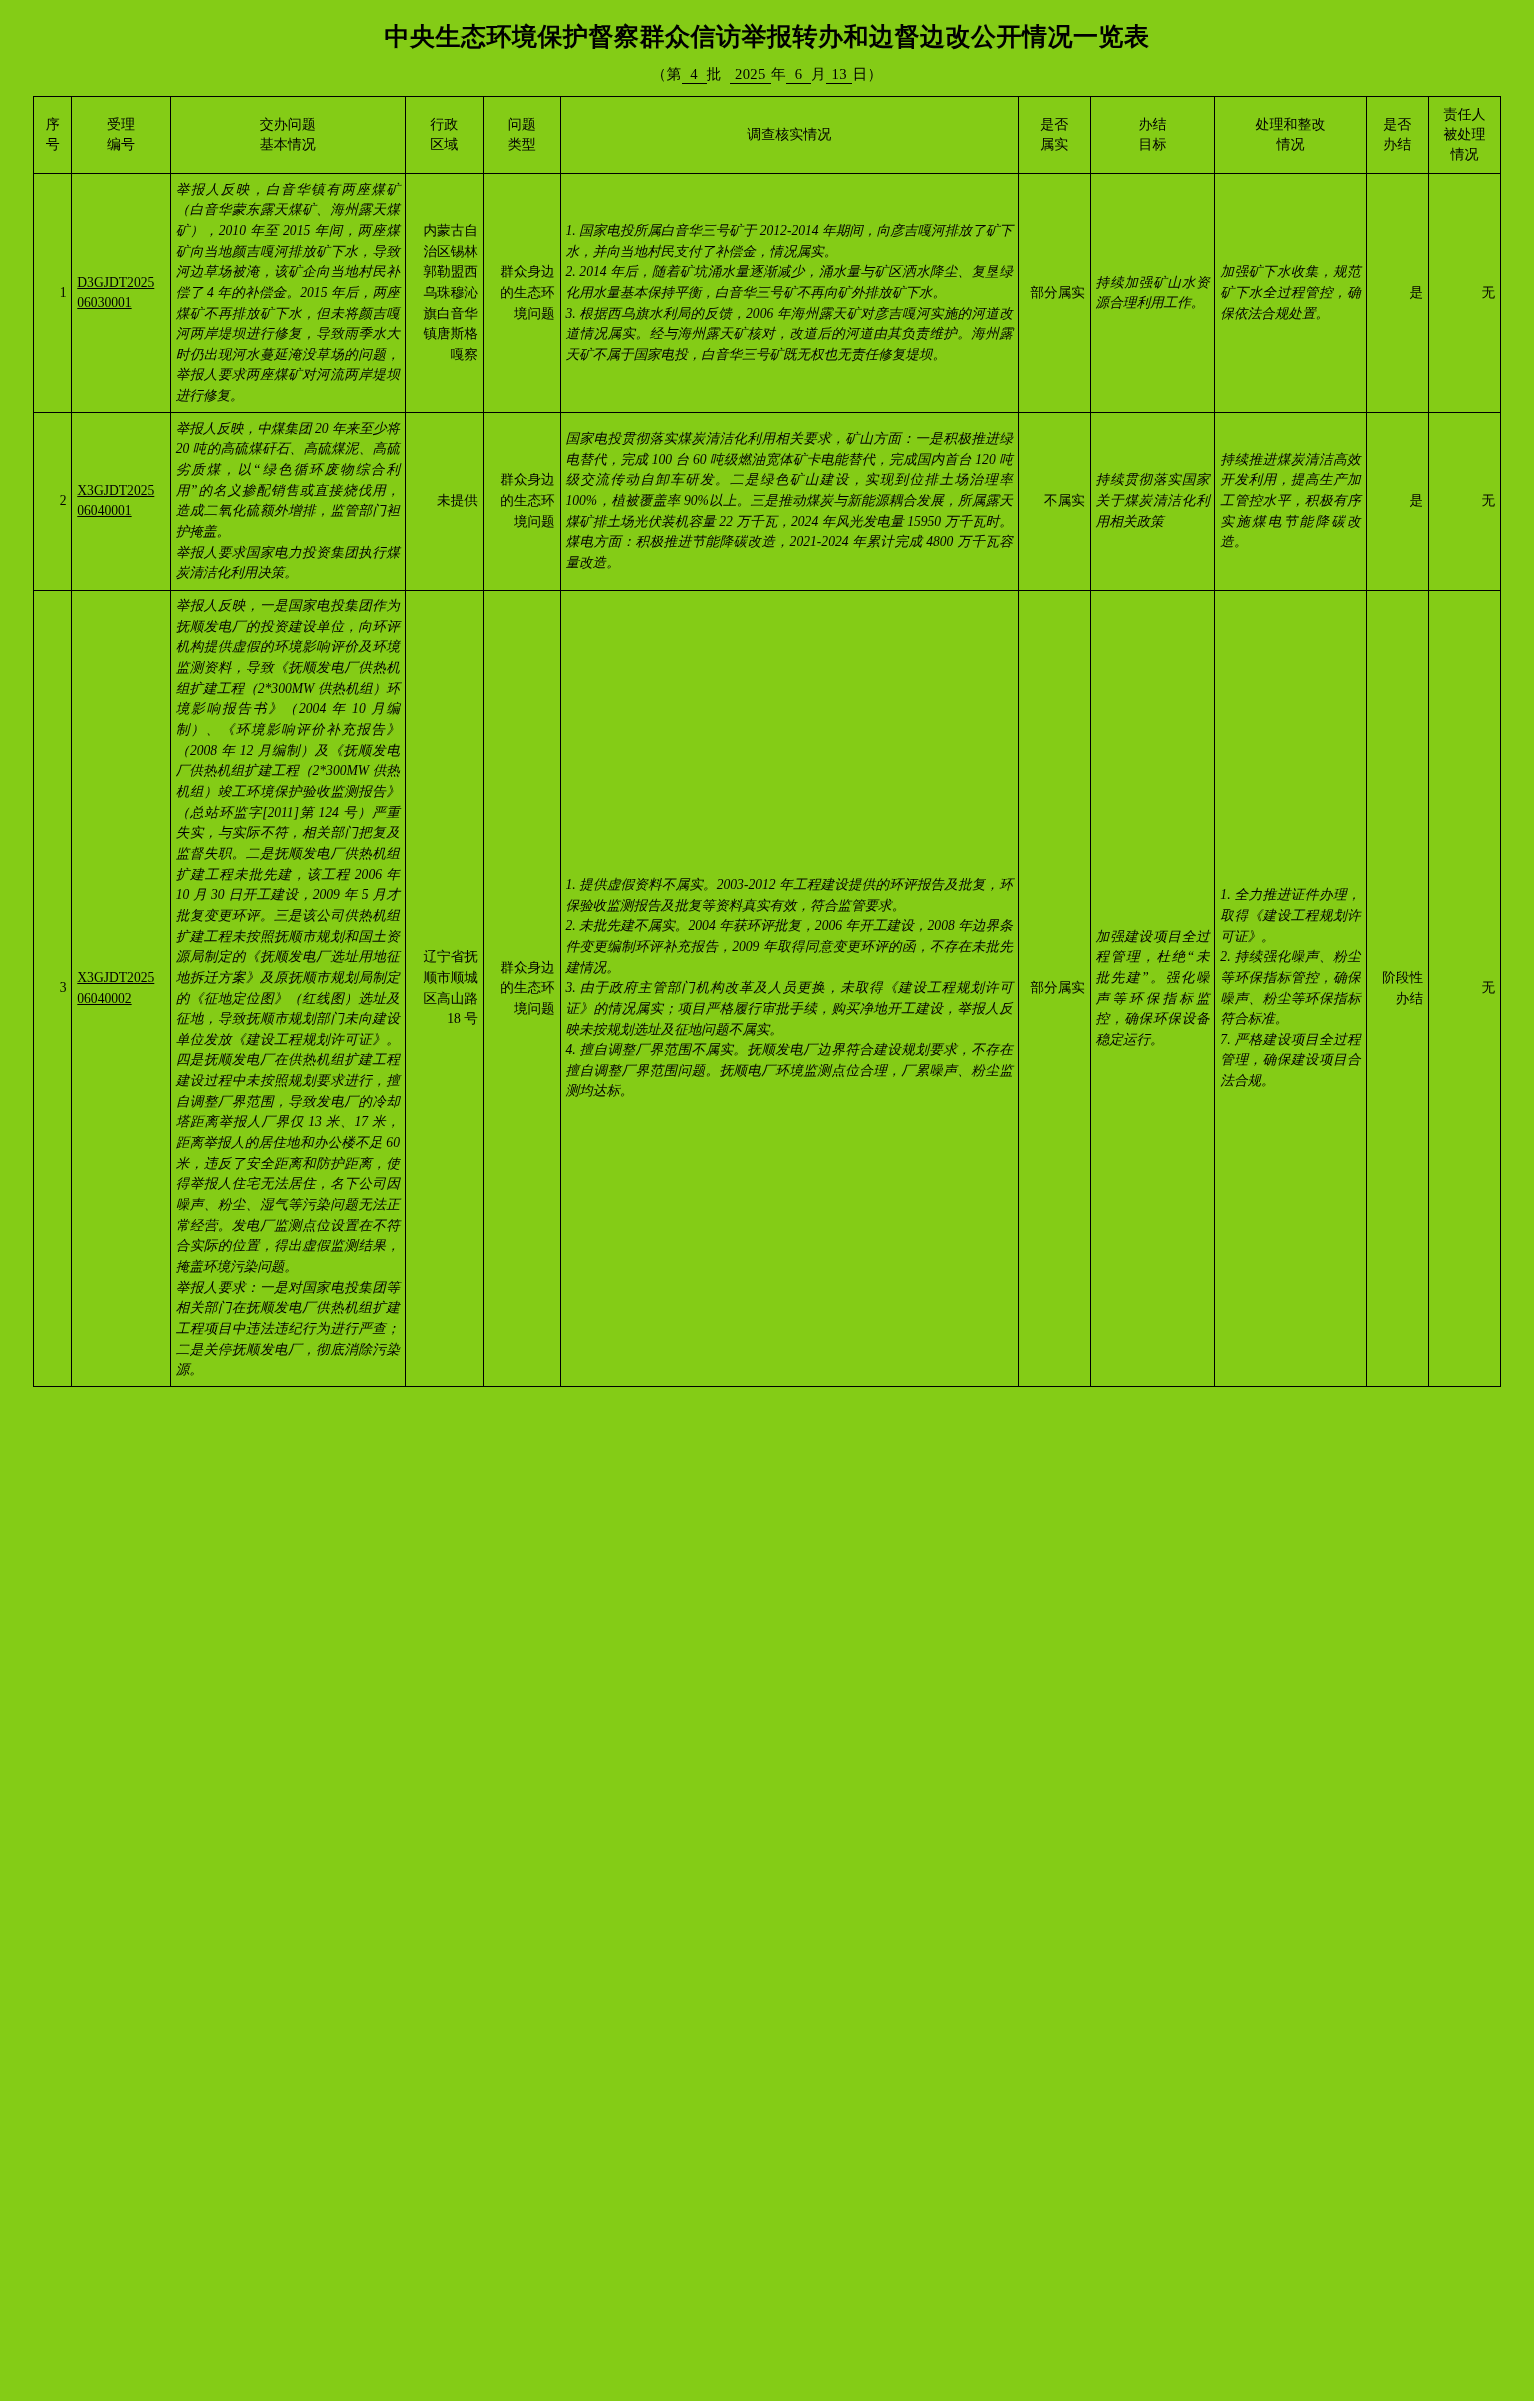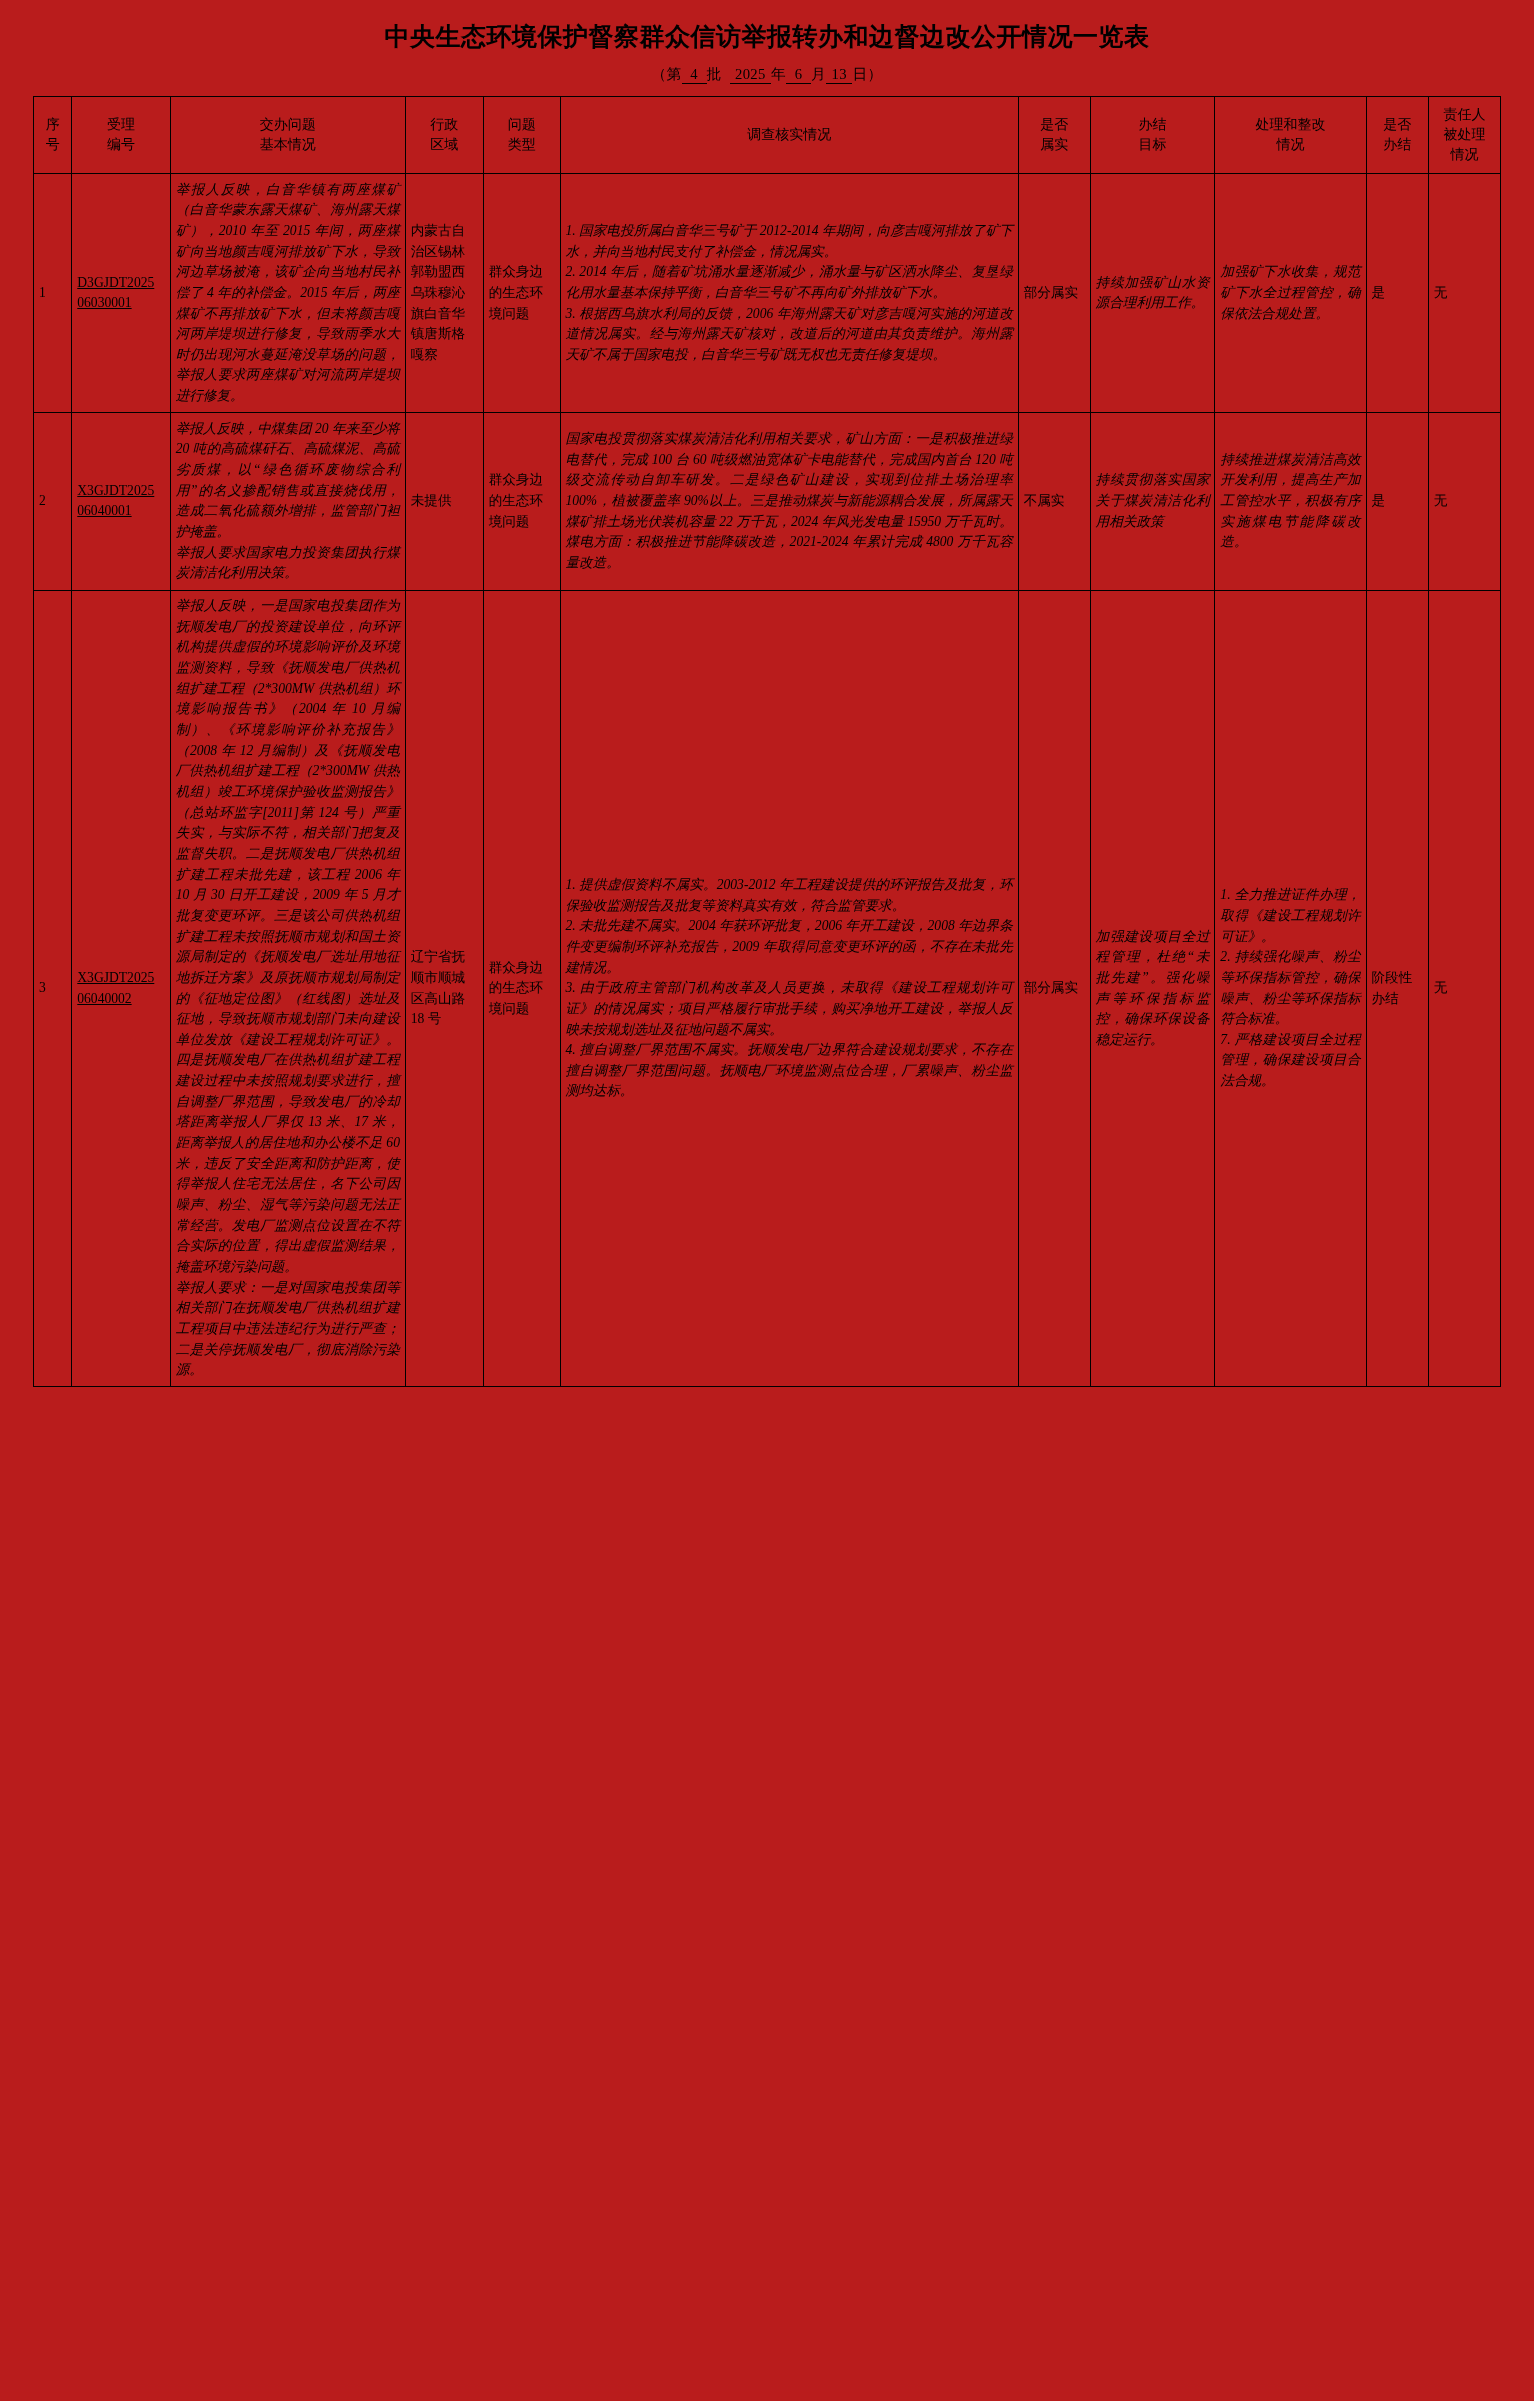--- a/index.html
+++ b/index.html
@@ -9,21 +9,21 @@
   }
   body {
     font-family: "Liberation Serif", serif;
     color: #000;
   }
   .page {
     width: 1534px;
     min-height: 2401px;
     box-sizing: border-box;
     padding: 14px 33px 32px 33px;
-    background: #b91c1c;
+    background: #84cc16;
   }
   .doc-title {
     text-align: center;
     font-size: 25px;
     font-weight: bold;
     letter-spacing: 0.5px;
     margin: 5.5px 0 12px 0;
     font-family: "Liberation Serif", serif;
   }
   .batch-line {
@@ -63,21 +63,21 @@
   .c-basic { width: 196px; }
   .c-area  { width: 65px; }
   .c-type  { width: 64px; }
   .c-check { width: 382px; }
   .c-true  { width: 60px; }
   .c-goal  { width: 104px; }
   .c-fix   { width: 126px; }
   .c-done  { width: 52px; }
   .c-resp  { width: 60px; }
 
-  td.center, th.center { text-align: left; }
+  td.center, th.center { text-align: right; }
   td.just {
     text-align: justify;
     text-justify: inter-ideograph;
     font-style: italic;
   }
   td.vtop { vertical-align: top; }
   .cellbreak { white-space: pre-wrap; }
   .idcode { white-space: pre-wrap; text-align: left; line-height: 1.5; text-decoration: underline; }
   .hdr-2line { white-space: pre-wrap; }
 </style>

